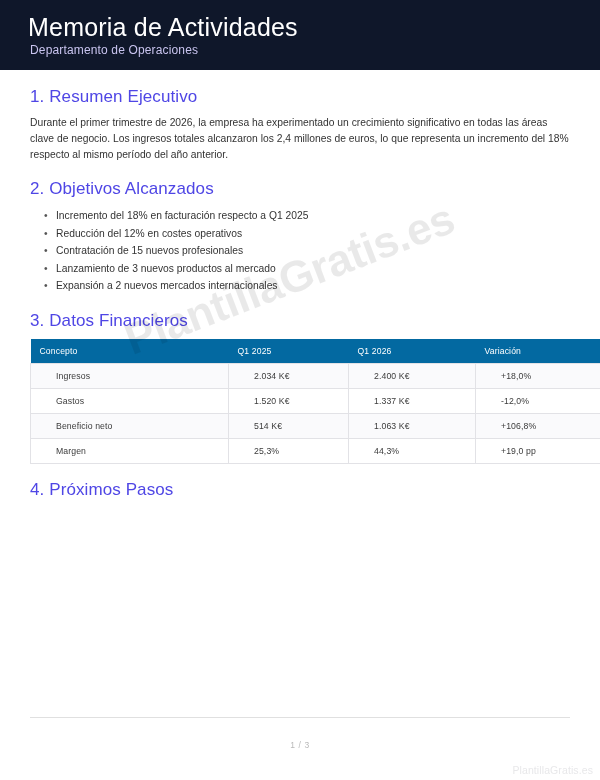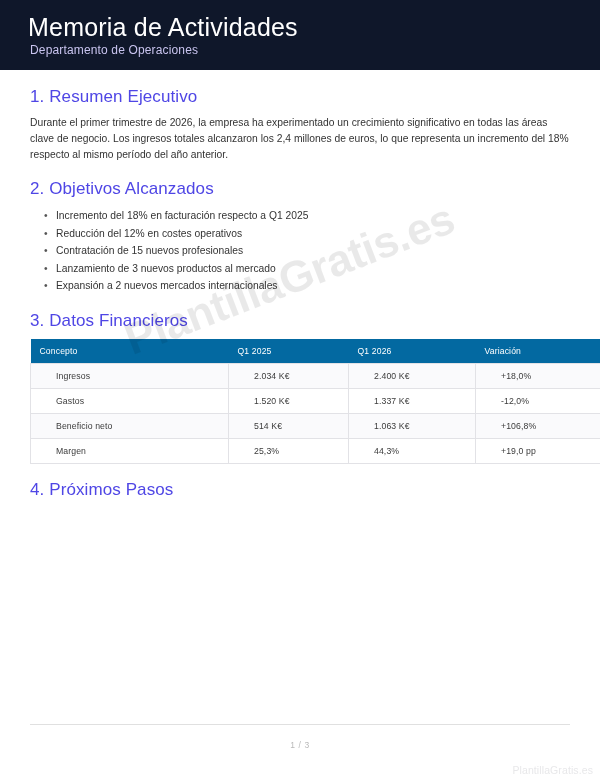--- a/index.html
+++ b/index.html
@@ -155,21 +155,21 @@
     letter-spacing: -0.5px;
   }
 
   
   .doc-footer {
     position: absolute;
     left: 30px;
     right: 30px;
     bottom: 28px;
     border-top: 1px solid #e0e0e0;
-    padding-top: 9px;
+    padding-top: 16px;
     text-align: center;
   }
   .page-number {
     font-size: 8.5px;
     color: #b9b9b9;
     letter-spacing: 0.6px;
   }
   .watermark-corner {
     position: absolute;
     right: 7px;

